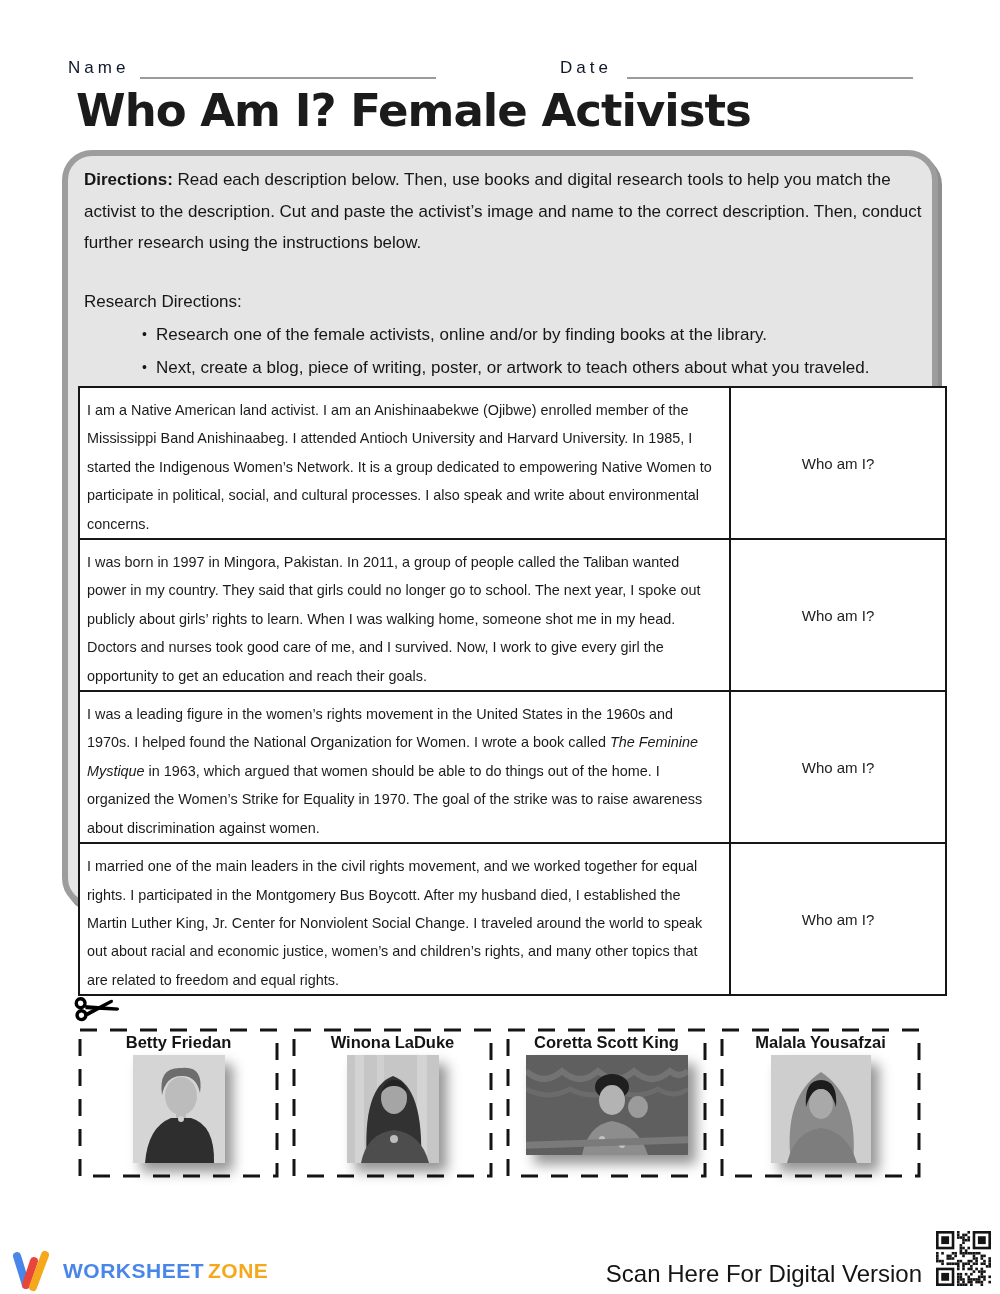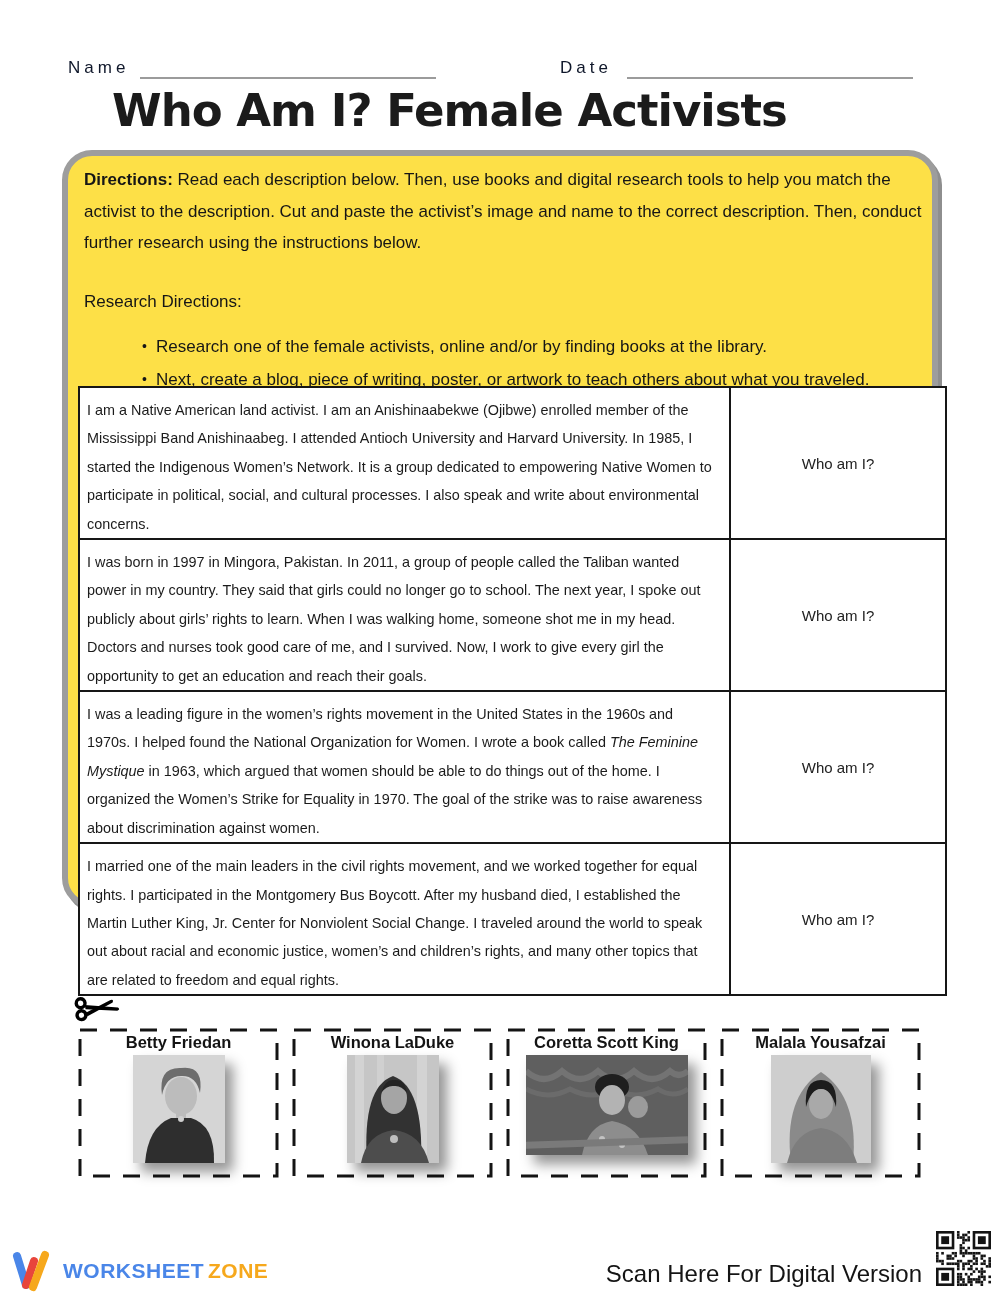--- a/index.html
+++ b/index.html
@@ -9,34 +9,34 @@
   }
   .abs{position:absolute;}
 
   
   .field-label{font-size:17px;letter-spacing:4px;color:#0f172a;}
   .blank-line{height:0;border-bottom:2px solid #9b9b9b;}
 
   
   .worksheet-title{
     font-family:"DejaVu Sans","Liberation Sans",sans-serif;
-    font-size:45px;font-weight:bold;letter-spacing:-1px;color:#1b1b1b;margin-left:36px;
+    font-size:45px;font-weight:bold;letter-spacing:-1px;color:#1b1b1b;
   }
 
   
   .main-box{
     left:62px;top:150px;width:876px;height:758px;box-sizing:border-box;
-    border:6px solid #9d9d9d;border-radius:30px;background:#fde047;
+    border:6px solid #9d9d9d;border-radius:30px;background:#e5e5e5;
     box-shadow:4px 5px 0 #8e8e8e;
   }
 
   .directions{left:16px;top:8px;width:840px;font-size:17px;line-height:31.5px;color:#161616;}
   .directions b{font-weight:bold;}
   .research{left:16px;top:130px;width:848px;font-size:17px;line-height:32px;color:#161616;}
-  .research .bullets{margin-top:12px;}
+  .research .bullets{margin-top:0;}
   .research .bullet-row{padding-left:58px;}
   .bullet-mark{display:inline-block;width:14px;font-size:14px;vertical-align:1px;}
 
   
   table.activist-table{
     left:10px;top:230px;position:absolute;border-collapse:collapse;table-layout:fixed;
     width:844px;
   }
   .activist-table td{border:2px solid #161616;background:#fff;}
   .activist-table tr{height:150px;}

